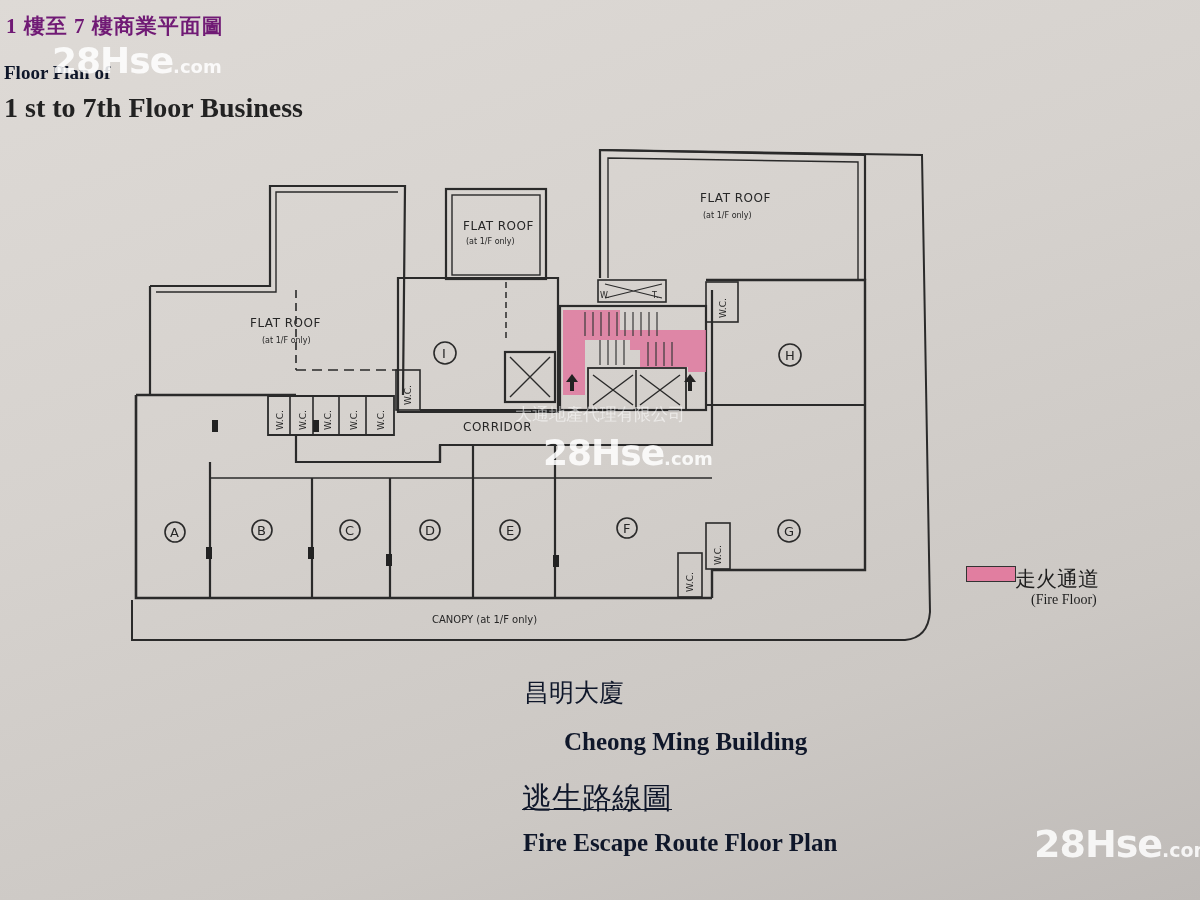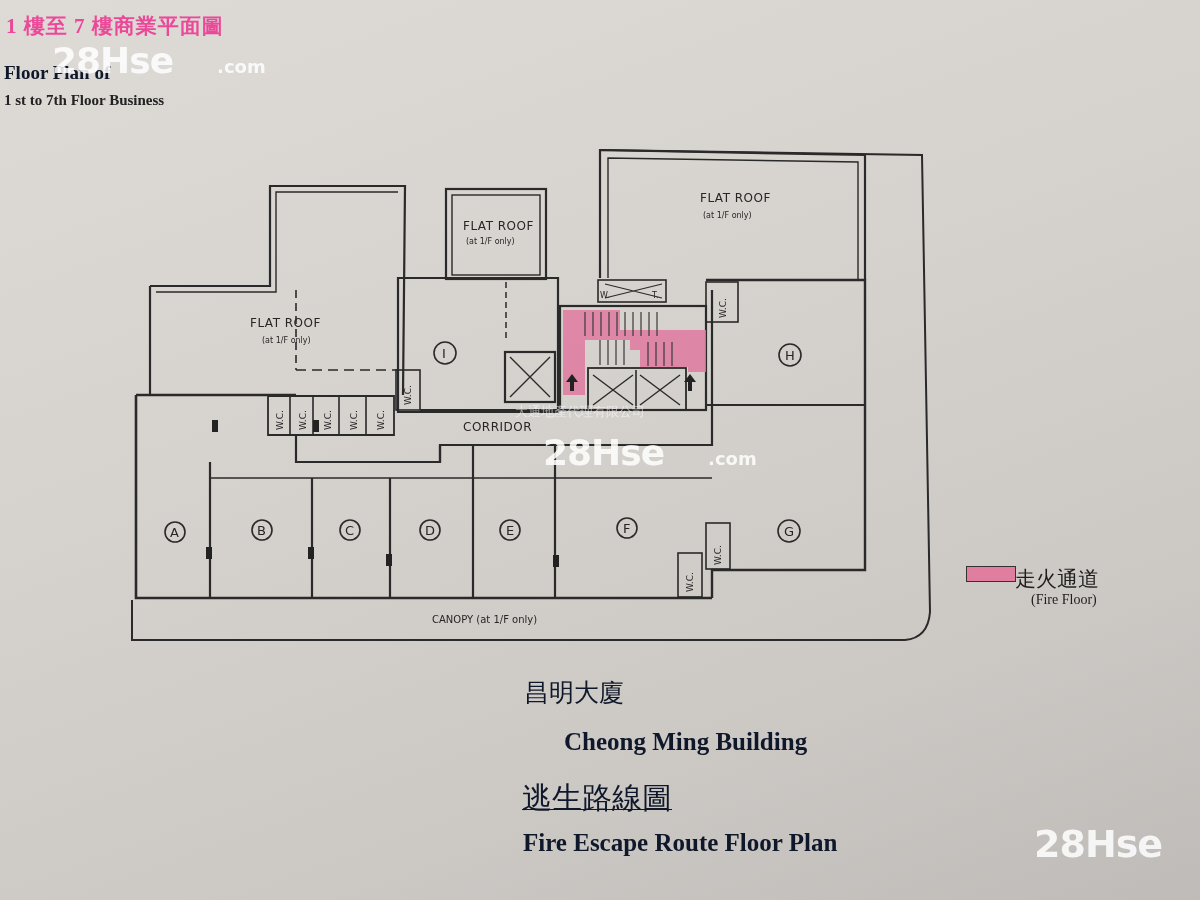--- a/index.html
+++ b/index.html
@@ -2,25 +2,25 @@
 <html><head>
 <meta charset="utf-8">
 <style>
   html, body { margin: 0; padding: 0; }
   body {
     width: 1200px; height: 900px; overflow: hidden; position: relative;
     background: linear-gradient(160deg, #dedad6 0%, #d6d2ce 40%, #ccc8c4 75%, #bfbbb8 100%);
     font-family: "Liberation Serif", serif; color: #1e1e1e;
   }
   .abs { position: absolute; }
-  .hdr-cn { left: 6px; top: 12px; font-size: 21px; font-weight: bold; letter-spacing: 1px; color: #ec4899; }
+  .hdr-cn { left: 6px; top: 12px; font-size: 21px; font-weight: bold; letter-spacing: 1px; color: #701a75; }
   .hdr-en1 { left: 4px; top: 62px; font-size: 19px; font-weight: bold; color: #0f172a; }
-  .hdr-en2 { left: 4px; top: 92px; font-size: 15px; font-weight: bold; color: #222; }
+  .hdr-en2 { left: 4px; top: 92px; font-size: 28px; font-weight: bold; color: #222; }
   .wm { font-family: "DejaVu Sans", sans-serif; font-weight: bold; color: rgba(255,255,255,0.85); letter-spacing: -1px; }
-  .wm .dom { font-size: 0.5em; letter-spacing: 0; padding-left: 44px; }
+  .wm .dom { font-size: 0.5em; letter-spacing: 0; }
   .wm-top { left: 52px; top: 40px; font-size: 36px; }
   .wm-mid { left: 543px; top: 432px; font-size: 36px; }
   .wm-br { left: 1034px; top: 822px; font-size: 38px; }
   .ttl { font-weight: bold; color: #0f172a; }
   .t1 { left: 524px; top: 676px; font-size: 25px; font-family: "DejaVu Sans", sans-serif; font-weight: normal; }
   .t2 { left: 523px; top: 728px; font-size: 25px; margin-left: 41px; }
   .t3 { left: 522px; top: 778px; font-size: 30px; font-family: "DejaVu Sans", sans-serif; font-weight: normal; text-decoration: underline; text-decoration-thickness: 1px; }
   .t4 { left: 523px; top: 829px; font-size: 25px; }
   .legend-swatch { left: 966px; top: 566px; width: 48px; height: 14px; background: #e17ea0; border: 1.5px solid #333; }
   .legend-cn { left: 1015px; top: 565px; font-size: 21px; font-family: Liberation Sans, sans-serif; }
@@ -153,21 +153,21 @@
     <text x="411" y="405" transform="rotate(-90 411 405)">W.C.</text>
     <text x="726" y="318" transform="rotate(-90 726 318)">W.C.</text>
     <text x="721" y="565" transform="rotate(-90 721 565)">W.C.</text>
     <text x="693" y="592" transform="rotate(-90 693 592)">W.C.</text>
   </g>
   <text class="sub" x="600" y="298">W.</text>
   <text class="sub" x="652" y="298">T.</text>
 </svg>
 
 <div class="abs wm wm-mid"><span>28Hse</span><span class="dom">.com</span></div>
-<div class="abs" style="left:515px;top:403px;font-size:13px;color:rgba(255,255,255,0.55);font-family:'DejaVu Sans',sans-serif;">大通地產代理有限公司</div>
+<div class="abs" style="left:515px;top:403px;font-size:17px;color:rgba(255,255,255,0.55);font-family:'DejaVu Sans',sans-serif;">大通地產代理有限公司</div>
 
 <div class="abs legend-swatch"></div>
 <div class="abs legend-cn">走火通道</div>
 <div class="abs legend-en">(Fire Floor)</div>
 
 <div class="abs ttl t1">昌明大廈</div>
 <div class="abs ttl t2">Cheong Ming Building</div>
 <div class="abs ttl t3">逃生路線圖</div>
 <div class="abs ttl t4">Fire Escape Route Floor Plan</div>
 

